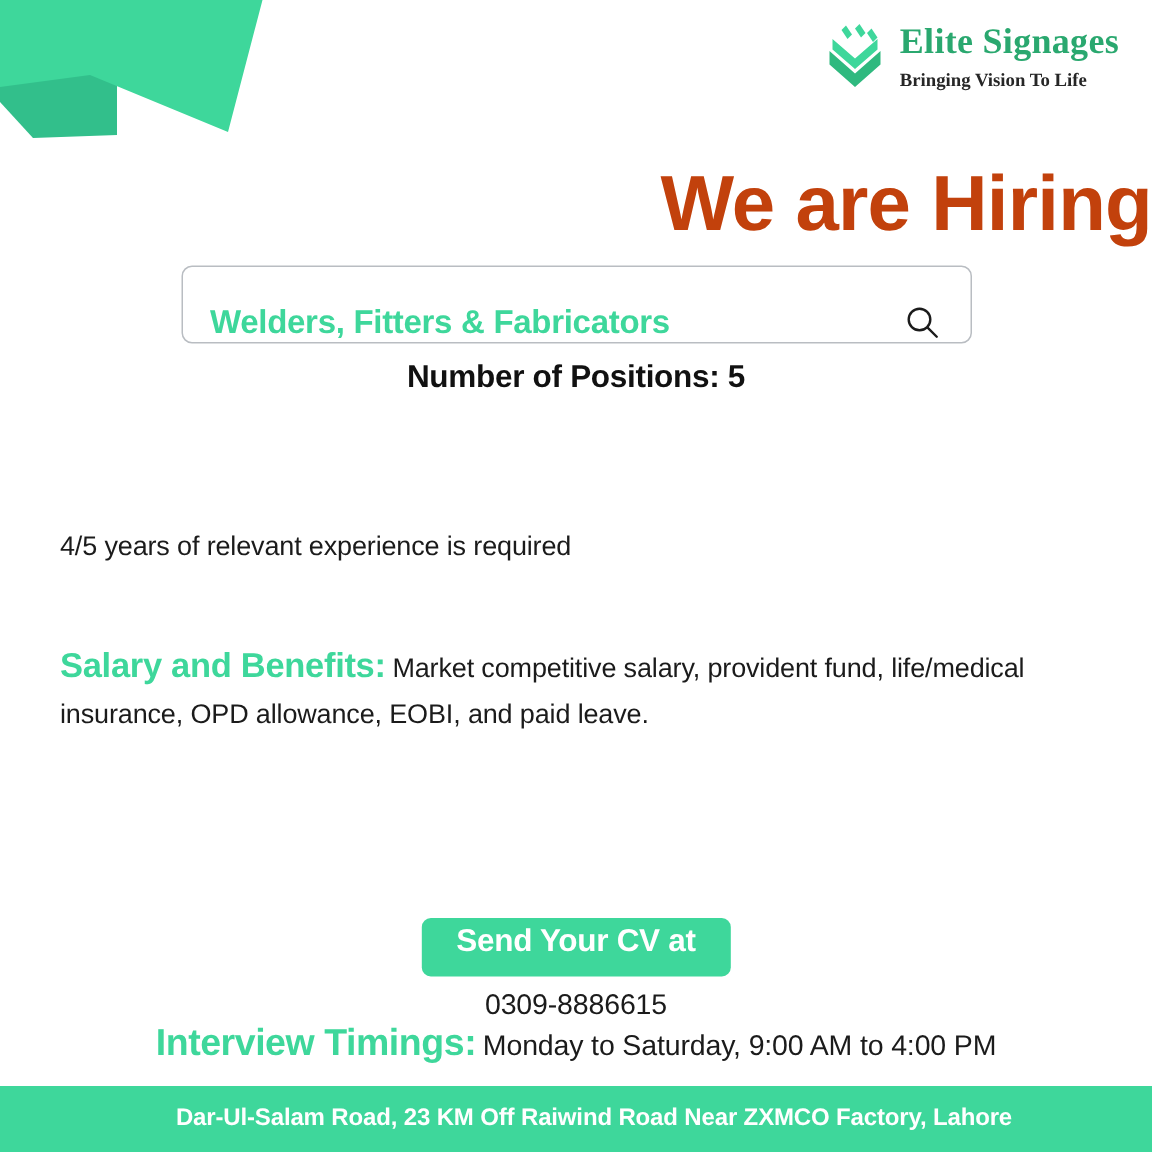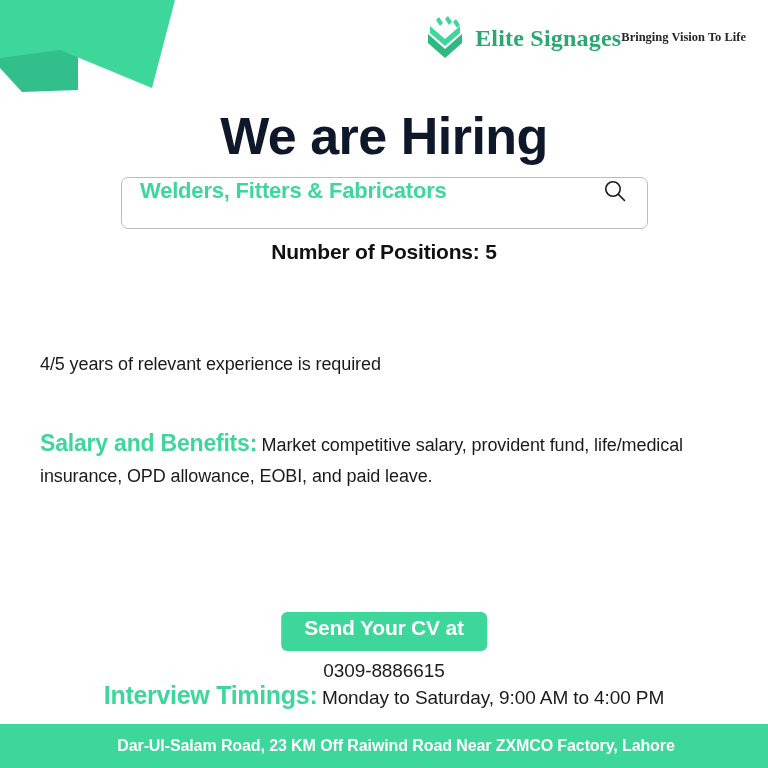--- a/index.html
+++ b/index.html
@@ -40,22 +40,22 @@
     align-items: center;
     gap: 9px;
   }
   .logo-mark {
     width: 42px;
     height: 44px;
     flex: none;
   }
   .logo-text {
     display: flex;
-    flex-direction: row;
-    align-items: center;
+    flex-direction: column;
+    align-items: flex-start;
   }
   .logo-name {
     font-family: "Liberation Serif", serif;
     font-weight: bold;
     font-size: 24px;
     color: #2aa86f;
     line-height: 1.04;
     letter-spacing: 0.2px;
     white-space: nowrap;
   }
@@ -73,40 +73,40 @@
     white-space: nowrap;
     text-align: center;
   }
 
   
   .headline {
     position: absolute;
     top: 108px;
     left: 0;
     width: 768px;
-    text-align: center;
+    text-align: right;
     font-size: 52px;
     font-weight: bold;
-    color: #0f172a;
+    color: #c2410c;
     letter-spacing: -0.5px;
     line-height: 1.08;
   }
 
   
   .searchbar {
     position: absolute;
     top: 177px;
     left: 121px;
     width: 527px;
     height: 52px;
     border: 1.5px solid #b9bdc2;
     border-radius: 7px;
     background: #ffffff;
     display: flex;
-    align-items: flex-start;
+    align-items: flex-end;
     box-sizing: border-box;
   }
   .search-value {
     flex: 1 1 auto;
     display: flex;
     align-items: center;
     padding-left: 18px;
     font-size: 22px;
     font-weight: bold;
     color: #3ed79b;

